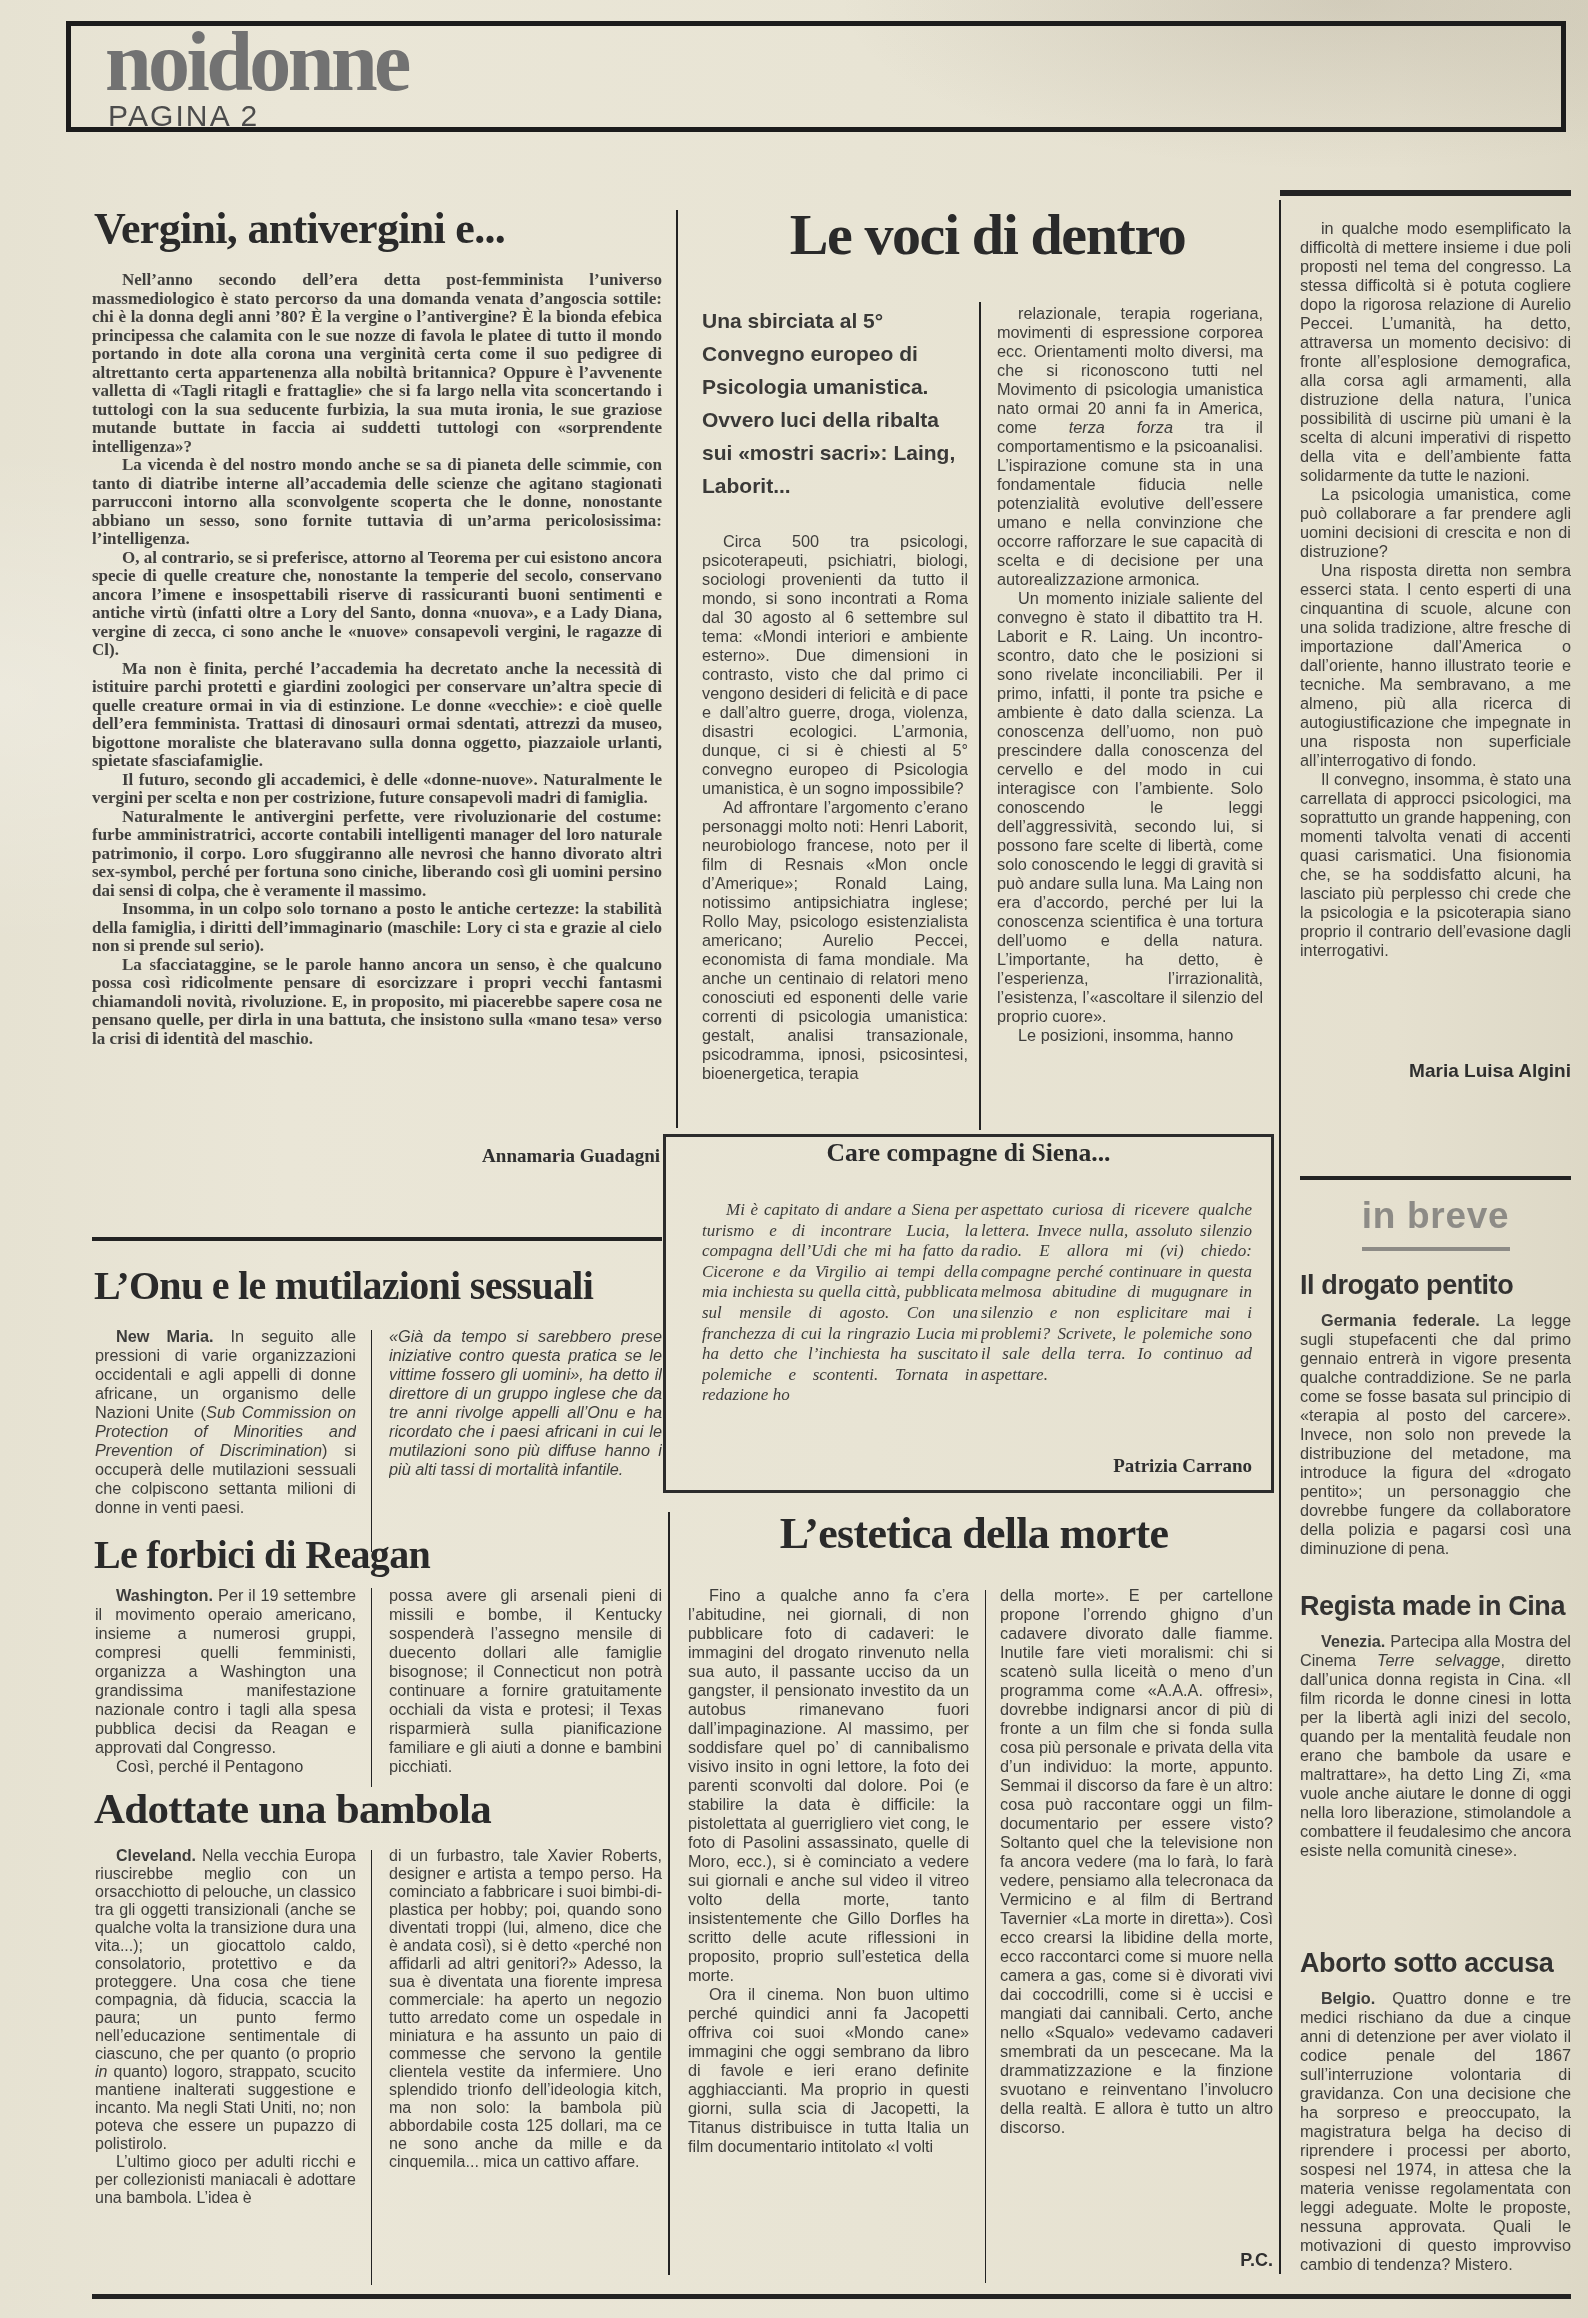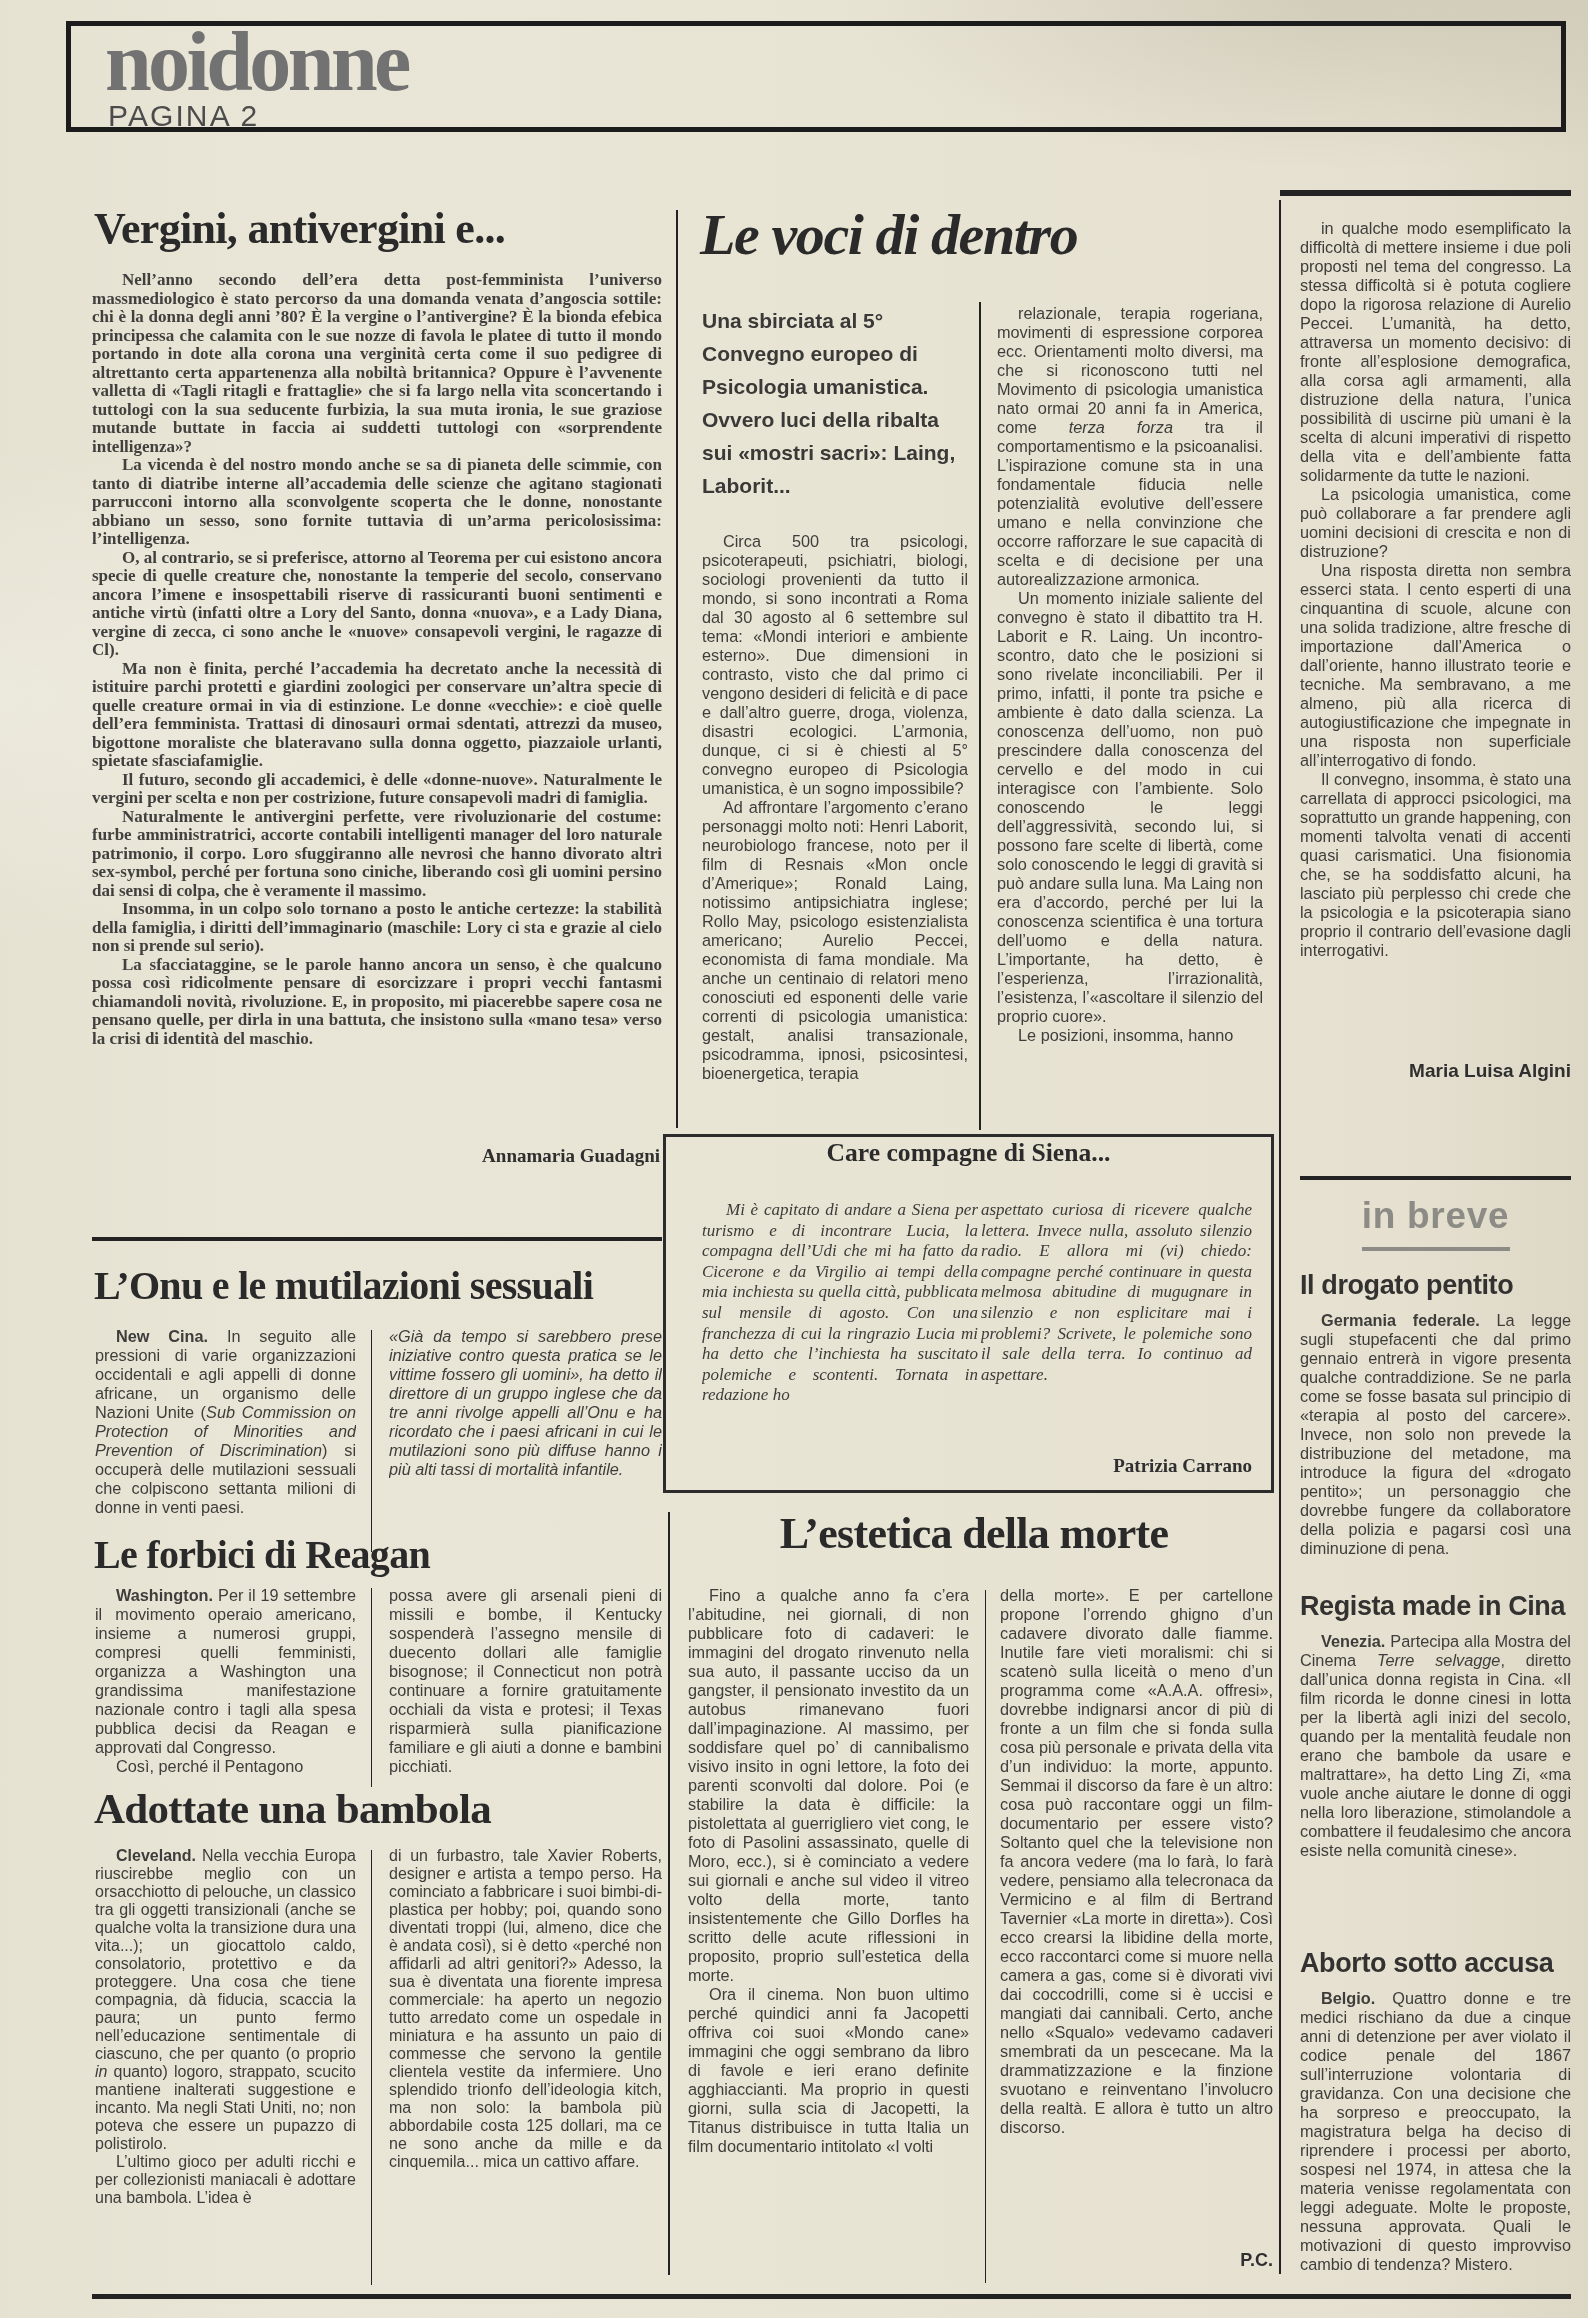--- a/index.html
+++ b/index.html
@@ -56,21 +56,21 @@
     <p>O, al contrario, se si preferisce, attorno al Teorema per cui esistono ancora specie di quelle creature che, nonostante la temperie del secolo, conservano ancora l’imene e insospettabili riserve di rassicuranti buoni sentimenti e antiche virtù (infatti oltre a Lory del Santo, donna «nuova», e a Lady Diana, vergine di zecca, ci sono anche le «nuove» consapevoli vergini, le ragazze di Cl).</p>
     <p>Ma non è finita, perché l’accademia ha decretato anche la necessità di istituire parchi protetti e giardini zoologici per conservare un’altra specie di quelle creature ormai in via di estinzione. Le donne «vecchie»: e cioè quelle dell’era femminista. Trattasi di dinosauri ormai sdentati, attrezzi da museo, bigottone moraliste che blateravano sulla donna oggetto, piazzaiole urlanti, spietate sfasciafamiglie.</p>
     <p>Il futuro, secondo gli accademici, è delle «donne-nuove». Naturalmente le vergini per scelta e non per costrizione, future consapevoli madri di famiglia.</p>
     <p>Naturalmente le antivergini perfette, vere rivoluzionarie del costume: furbe amministratrici, accorte contabili intelligenti manager del loro naturale patrimonio, il corpo. Loro sfuggiranno alle nevrosi che hanno divorato altri sex-symbol, perché per fortuna sono ciniche, liberando così gli uomini persino dai sensi di colpa, che è veramente il massimo.</p>
     <p>Insomma, in un colpo solo tornano a posto le antiche certezze: la stabilità della famiglia, i diritti dell’immaginario (maschile: Lory ci sta e grazie al cielo non si prende sul serio).</p>
     <p>La sfacciataggine, se le parole hanno ancora un senso, è che qualcuno possa così ridicolmente pensare di esorcizzare i propri vecchi fantasmi chiamandoli novità, rivoluzione. E, in proposito, mi piacerebbe sapere cosa ne pensano quelle, per dirla in una battuta, che insistono sulla «mano tesa» verso la crisi di identità del maschio.</p>
   </div>
   <div class="abs byline" style="left:305px;top:1145px;width:355px;font-size:19px;">Annamaria Guadagni</div>
   <div class="abs rule" style="left:92px;top:1237px;width:570px;height:3.6px;"></div>
 
-  <div class="abs headline" style="left:700px;top:205px;width:575px;font-size:58px;text-align:left;letter-spacing:-1.4px;font-style:italic;">Le voci di dentro</div>
+  <div class="abs headline" style="left:700px;top:205px;width:575px;font-size:58px;text-align:center;letter-spacing:-1.4px;">Le voci di dentro</div>
   <div class="abs standfirst" style="left:702px;top:304px;width:264px;">Una sbirciata al 5° Convegno europeo di Psicologia umanistica. Ovvero luci della ribalta sui «mostri sacri»: Laing, Laborit...</div>
 
   <div class="abs rule" style="left:676px;top:210px;width:2.1px;height:918px;"></div>
   <div class="abs rule" style="left:979px;top:302px;width:2.1px;height:828px;"></div>
   <div class="abs rule" style="left:1279px;top:200px;width:2.1px;height:2074px;"></div>
   <div class="abs rule" style="left:1280px;top:190px;width:291px;height:6.4px;"></div>
 
   <div class="abs sans-body clip" style="left:702px;top:532px;width:266px;height:622px;">
     <p>Circa 500 tra psicologi, psicoterapeuti, psichiatri, biologi, sociologi provenienti da tutto il mondo, si sono incontrati a Roma dal 30 agosto al 6 settembre sul tema: «Mondi interiori e ambiente esterno». Due dimensioni in contrasto, visto che dal primo ci vengono desideri di felicità e di pace e dall’altro guerre, droga, violenza, disastri ecologici. L’armonia, dunque, ci si è chiesti al 5° convegno europeo di Psicologia umanistica, è un sogno impossibile?</p>
     <p>Ad affrontare l’argomento c’erano personaggi molto noti: Henri Laborit, neurobiologo francese, noto per il film di Resnais «Mon oncle d’Amerique»; Ronald Laing, notissimo antipsichiatra inglese; Rollo May, psicologo esistenzialista americano; Aurelio Peccei, economista di fama mondiale. Ma anche un centinaio di relatori meno conosciuti ed esponenti delle varie correnti di psicologia umanistica: gestalt, analisi transazionale, psicodramma, ipnosi, psicosintesi, bioenergetica, terapia</p>
@@ -99,21 +99,21 @@
   <div class="abs sans-body clip" style="left:1300px;top:1632px;width:271px;height:298px;">
     <p><b class="lead-bold">Venezia.</b> <span>Partecipa alla Mostra del Cinema <i>Terre selvagge</i>, diretto dall’unica donna regista in Cina. «Il film ricorda le donne cinesi in lotta per la libertà agli inizi del secolo, quando per la mentalità feudale non erano che bambole da usare e maltrattare», ha detto Ling Zi, «ma vuole anche aiutare le donne di oggi nella loro liberazione, stimolandole a combattere il feudalesimo che ancora esiste nella comunità cinese».</span></p>
   </div>
   <div class="abs inbreve-head" style="left:1300px;top:1948px;width:271px;">Aborto sotto accusa</div>
   <div class="abs sans-body clip" style="left:1300px;top:1989px;width:271px;height:302px;">
     <p><b class="lead-bold">Belgio.</b> <span>Quattro donne e tre medici rischiano da due a cinque anni di detenzione per aver violato il codice penale del 1867 sull’interruzione volontaria di gravidanza. Con una decisione che ha sorpreso e preoccupato, la magistratura belga ha deciso di riprendere i processi per aborto, sospesi nel 1974, in attesa che la materia venisse regolamentata con leggi adeguate. Molte le proposte, nessuna approvata. Quali le motivazioni di questo improvviso cambio di tendenza? Mistero.</span></p>
   </div>
 
   <div class="abs headline" style="left:94px;top:1266px;width:575px;font-size:40px;">L’Onu e le mutilazioni  sessuali</div>
   <div class="abs sans-body clip" style="left:95px;top:1327px;width:261px;height:227px;">
-    <p><b class="lead-bold">New Cina.</b> <span>In seguito alle pressioni di varie organizzazioni occidentali e agli appelli di donne africane, un organismo delle Nazioni Unite (<i>Sub Commission on Protection of Minorities and Prevention of Discrimination</i>) si occuperà delle mutilazioni sessuali che colpiscono settanta milioni di donne in venti paesi.</span></p>
+    <p><b class="lead-bold">New Maria.</b> <span>In seguito alle pressioni di varie organizzazioni occidentali e agli appelli di donne africane, un organismo delle Nazioni Unite (<i>Sub Commission on Protection of Minorities and Prevention of Discrimination</i>) si occuperà delle mutilazioni sessuali che colpiscono settanta milioni di donne in venti paesi.</span></p>
   </div>
   <div class="abs rule" style="left:371px;top:1330px;width:1.4px;height:222px;"></div>
   <div class="abs sans-body clip" style="left:389px;top:1327px;width:273px;height:227px;font-style:italic;">
     <p style="text-indent:0;">«Già da tempo si sarebbero prese iniziative contro questa pratica se le vittime fossero gli uomini», ha detto il direttore di un gruppo inglese che da tre anni rivolge appelli all’Onu e ha ricordato che i paesi africani in cui le mutilazioni sono più diffuse hanno i più alti tassi di mortalità infantile.</p>
   </div>
 
   <div class="abs headline" style="left:94px;top:1524px;width:575px;font-size:40px;margin-top:11px;">Le forbici  di Reagan</div>
   <div class="abs sans-body clip" style="left:95px;top:1586px;width:261px;height:213px;">
     <p><b class="lead-bold">Washington.</b> <span>Per il 19 settembre il movimento operaio americano, insieme a numerosi gruppi, compresi quelli femministi, organizza a Washington una grandissima manifestazione nazionale contro i tagli alla spesa pubblica decisi da Reagan e approvati dal Congresso.</span></p>
     <p>Così, perché il Pentagono</p>

